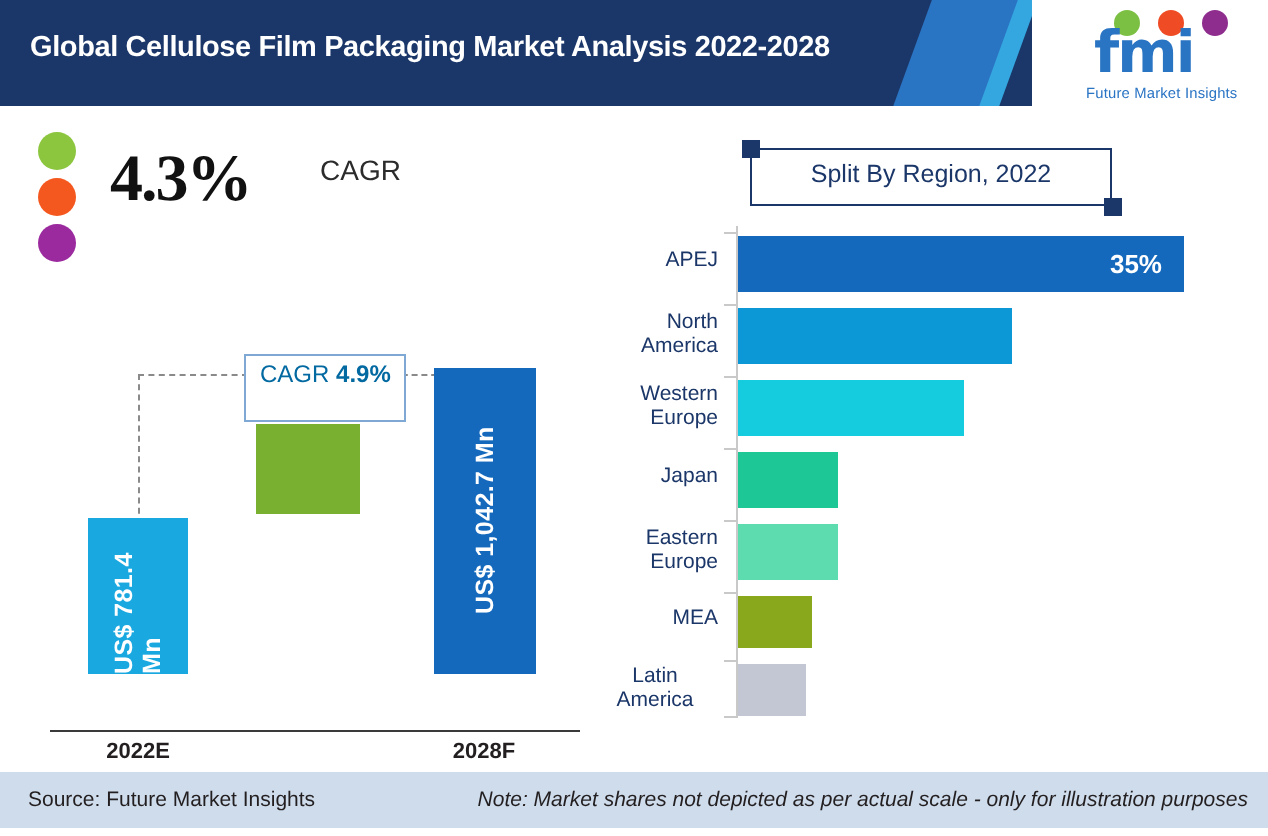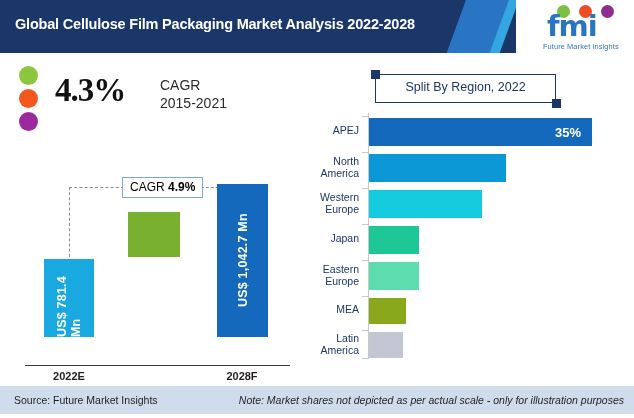--- a/index.html
+++ b/index.html
@@ -194,25 +194,25 @@
     border-width: 0;
   }
   .brk-top-l { left: 69px;  top: 37px;  width: 55px;  border-top-width: 1px; }
   .brk-top-r { left: 196px; top: 37px;  width: 52px;  border-top-width: 1px; }
   .brk-left  { left: 69px;  top: 37px;  height: 75px; border-left-width: 1px; }
   .brk-right { left: 247px; top: 37px;  height: 25px; border-left-width: 1px; }
 
   .cagr-box {
     position: absolute;
     left: 122px; top: 27px;
-    padding: 2px 7px 3px 7px;
+    padding: 2px 7px 16px 7px;
     border: 1px solid #7fa9d4;
     background: #ffffff;
     font-size: 12px;
-    color: #000000;
+    color: #0369a1;
     white-space: nowrap;
   }
   .cagr-box .b { font-weight: bold; }
 
   
   .region-chart { position: absolute; left: 296px; top: 64px; width: 338px; height: 300px; }
 
   .region-title-box {
     position: absolute;
     left: 79px; top: 10px;
@@ -315,21 +315,20 @@
   </div>
 
   <div class="dots-col">
     <span class="big-dot g"></span>
     <span class="big-dot o"></span>
     <span class="big-dot p"></span>
   </div>
   <div class="cagr-value">4.3%</div>
   <div class="cagr-label">
     <span>CAGR</span>
-    <span class="yr">2015-2021</span>
   </div>
 
   <div class="col-chart">
     <div class="brk brk-top-l"></div>
     <div class="brk brk-top-r"></div>
     <div class="brk brk-left"></div>
     <div class="brk brk-right"></div>
 
     <div class="cagr-box">
       <span>CAGR</span>
@@ -391,21 +390,21 @@
     </div>
 
     <div class="rrow" style="top:232px;height:30px;">
       <div class="tick" style="top:0;"></div>
       <div class="rlabel" style="top:8px;">MEA</div>
       <div class="rbar" style="top:2px;height:26px;width:37px;background:#8aa81c;"></div>
     </div>
 
     <div class="rrow" style="top:266px;height:30px;">
       <div class="tick" style="top:0;"></div>
-      <div class="rlabel" style="top:3px;">Latin America</div>
+      <div class="rlabel" style="top:3px;text-align:center;">Latin America</div>
       <div class="rbar" style="top:2px;height:26px;width:34px;background:#c3c7d4;"></div>
       <div class="tick" style="top:28px;"></div>
     </div>
   </div>
 
   <div class="footer">
     <div class="footer-source">Source: Future Market Insights</div>
     <div class="footer-note">Note: Market shares not depicted as per actual scale - only for illustration purposes</div>
   </div>
 

